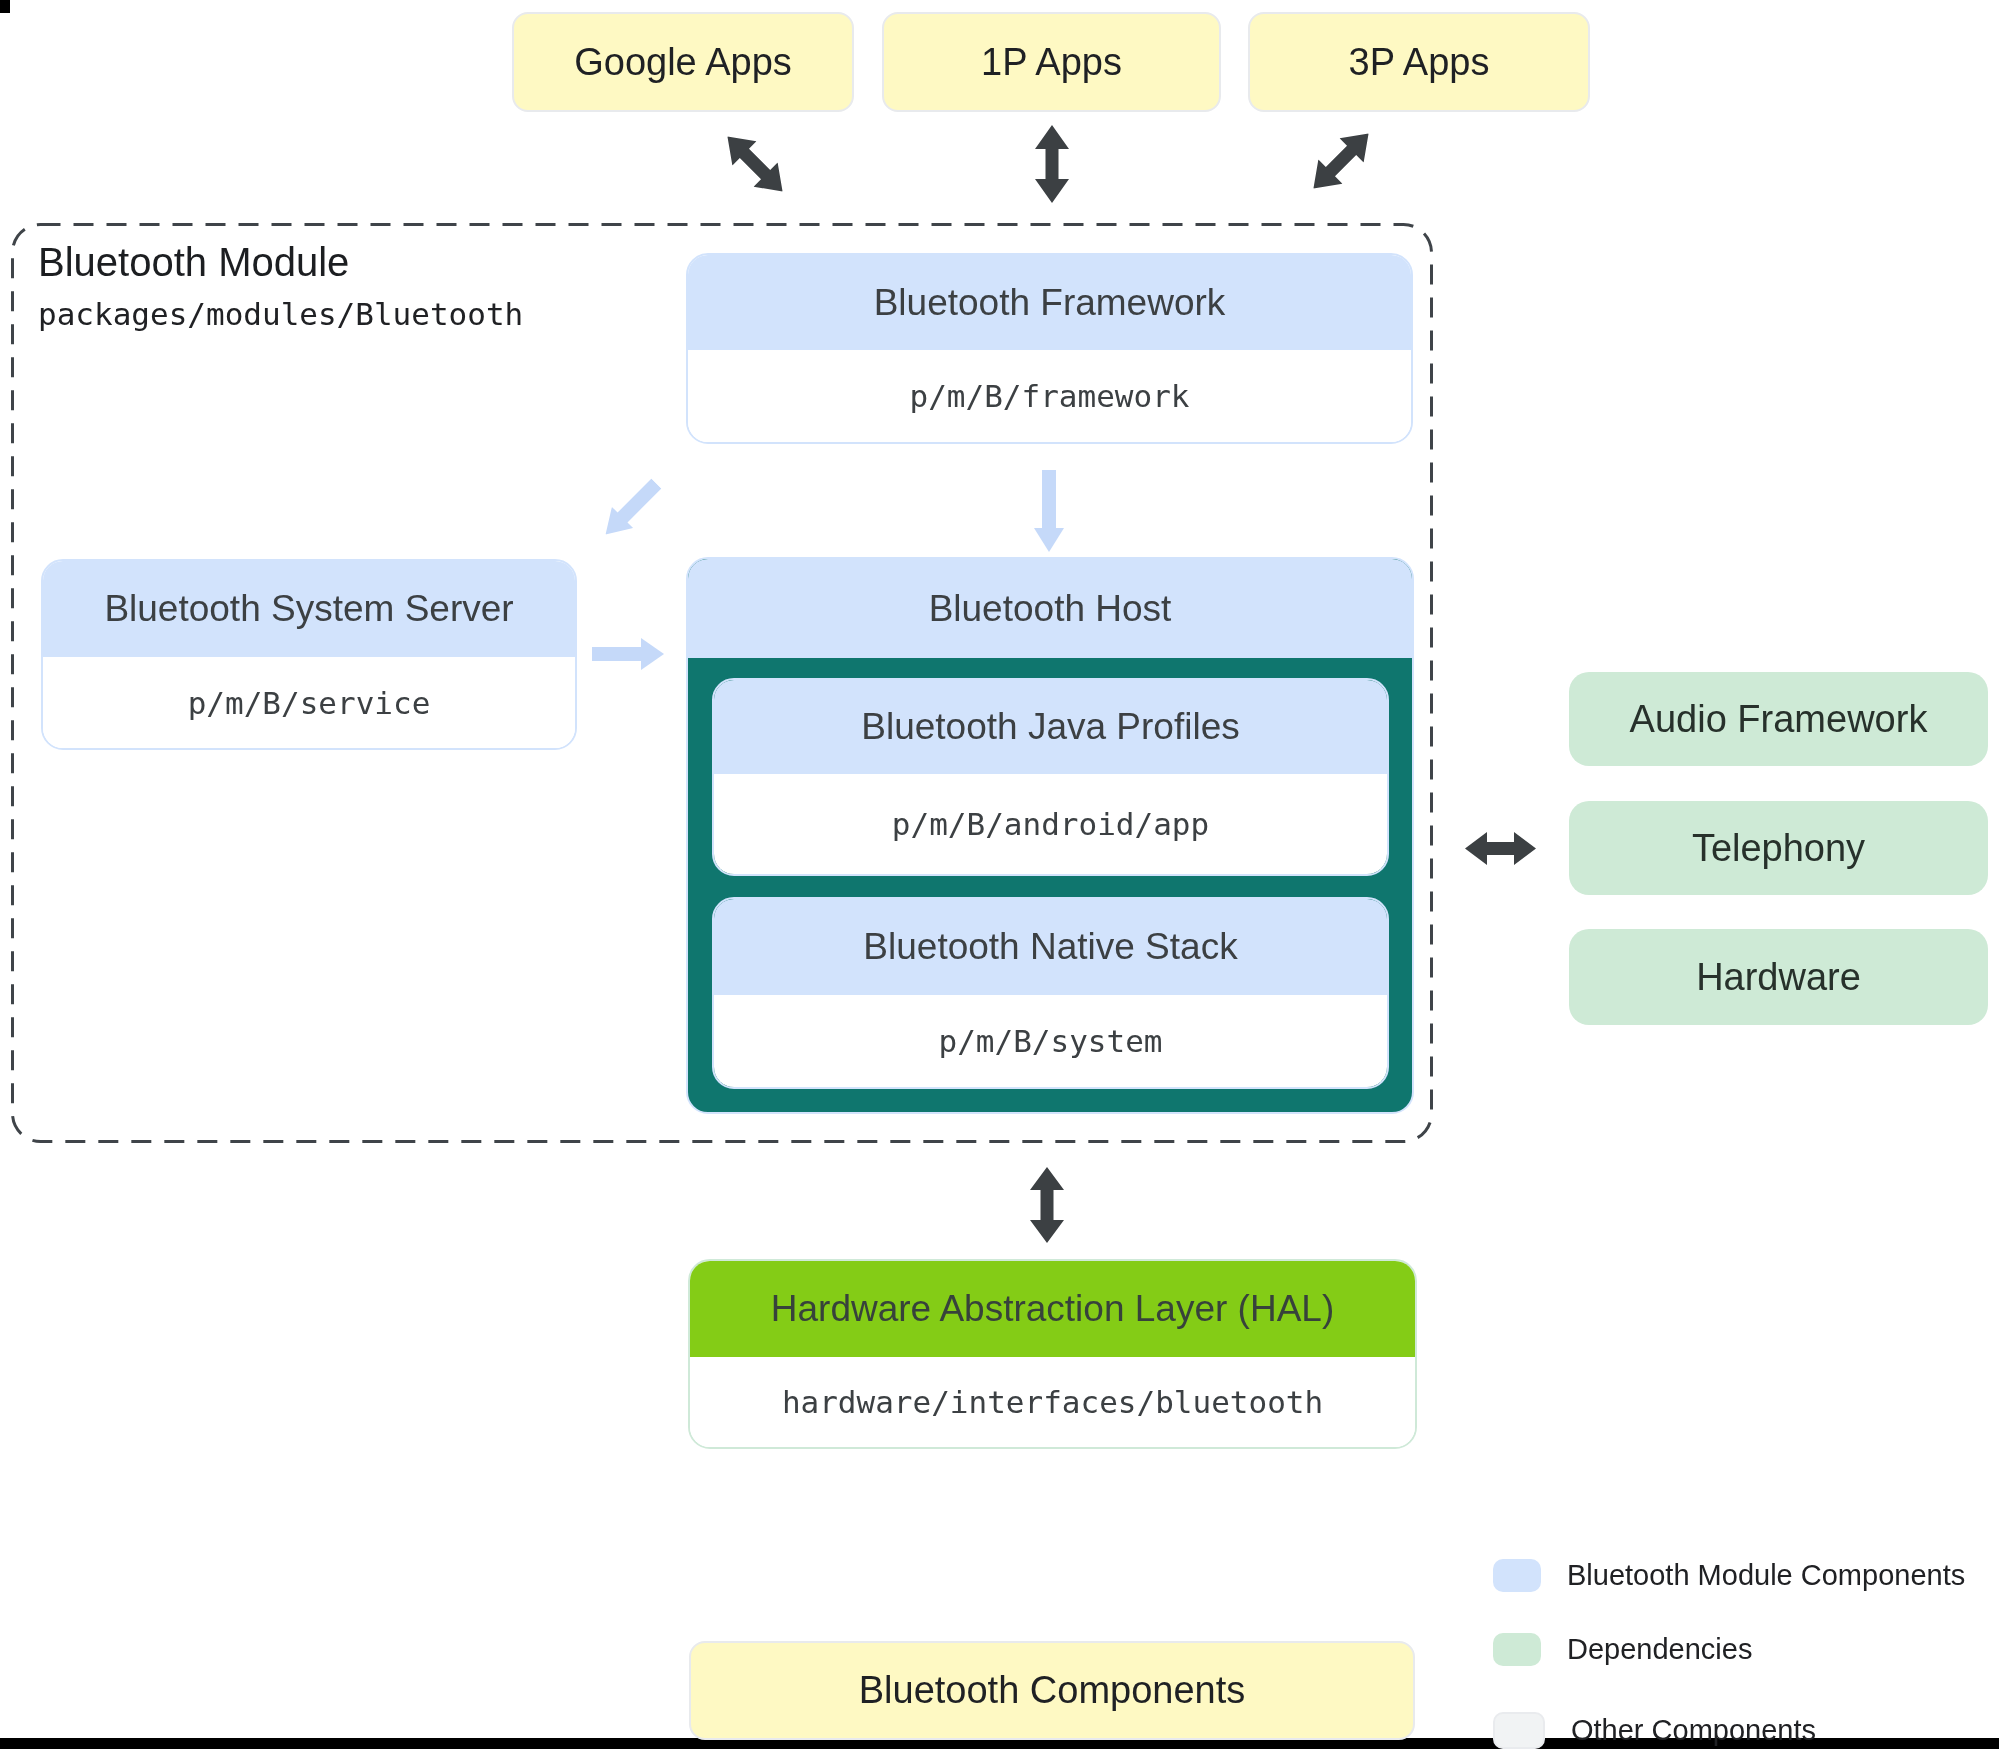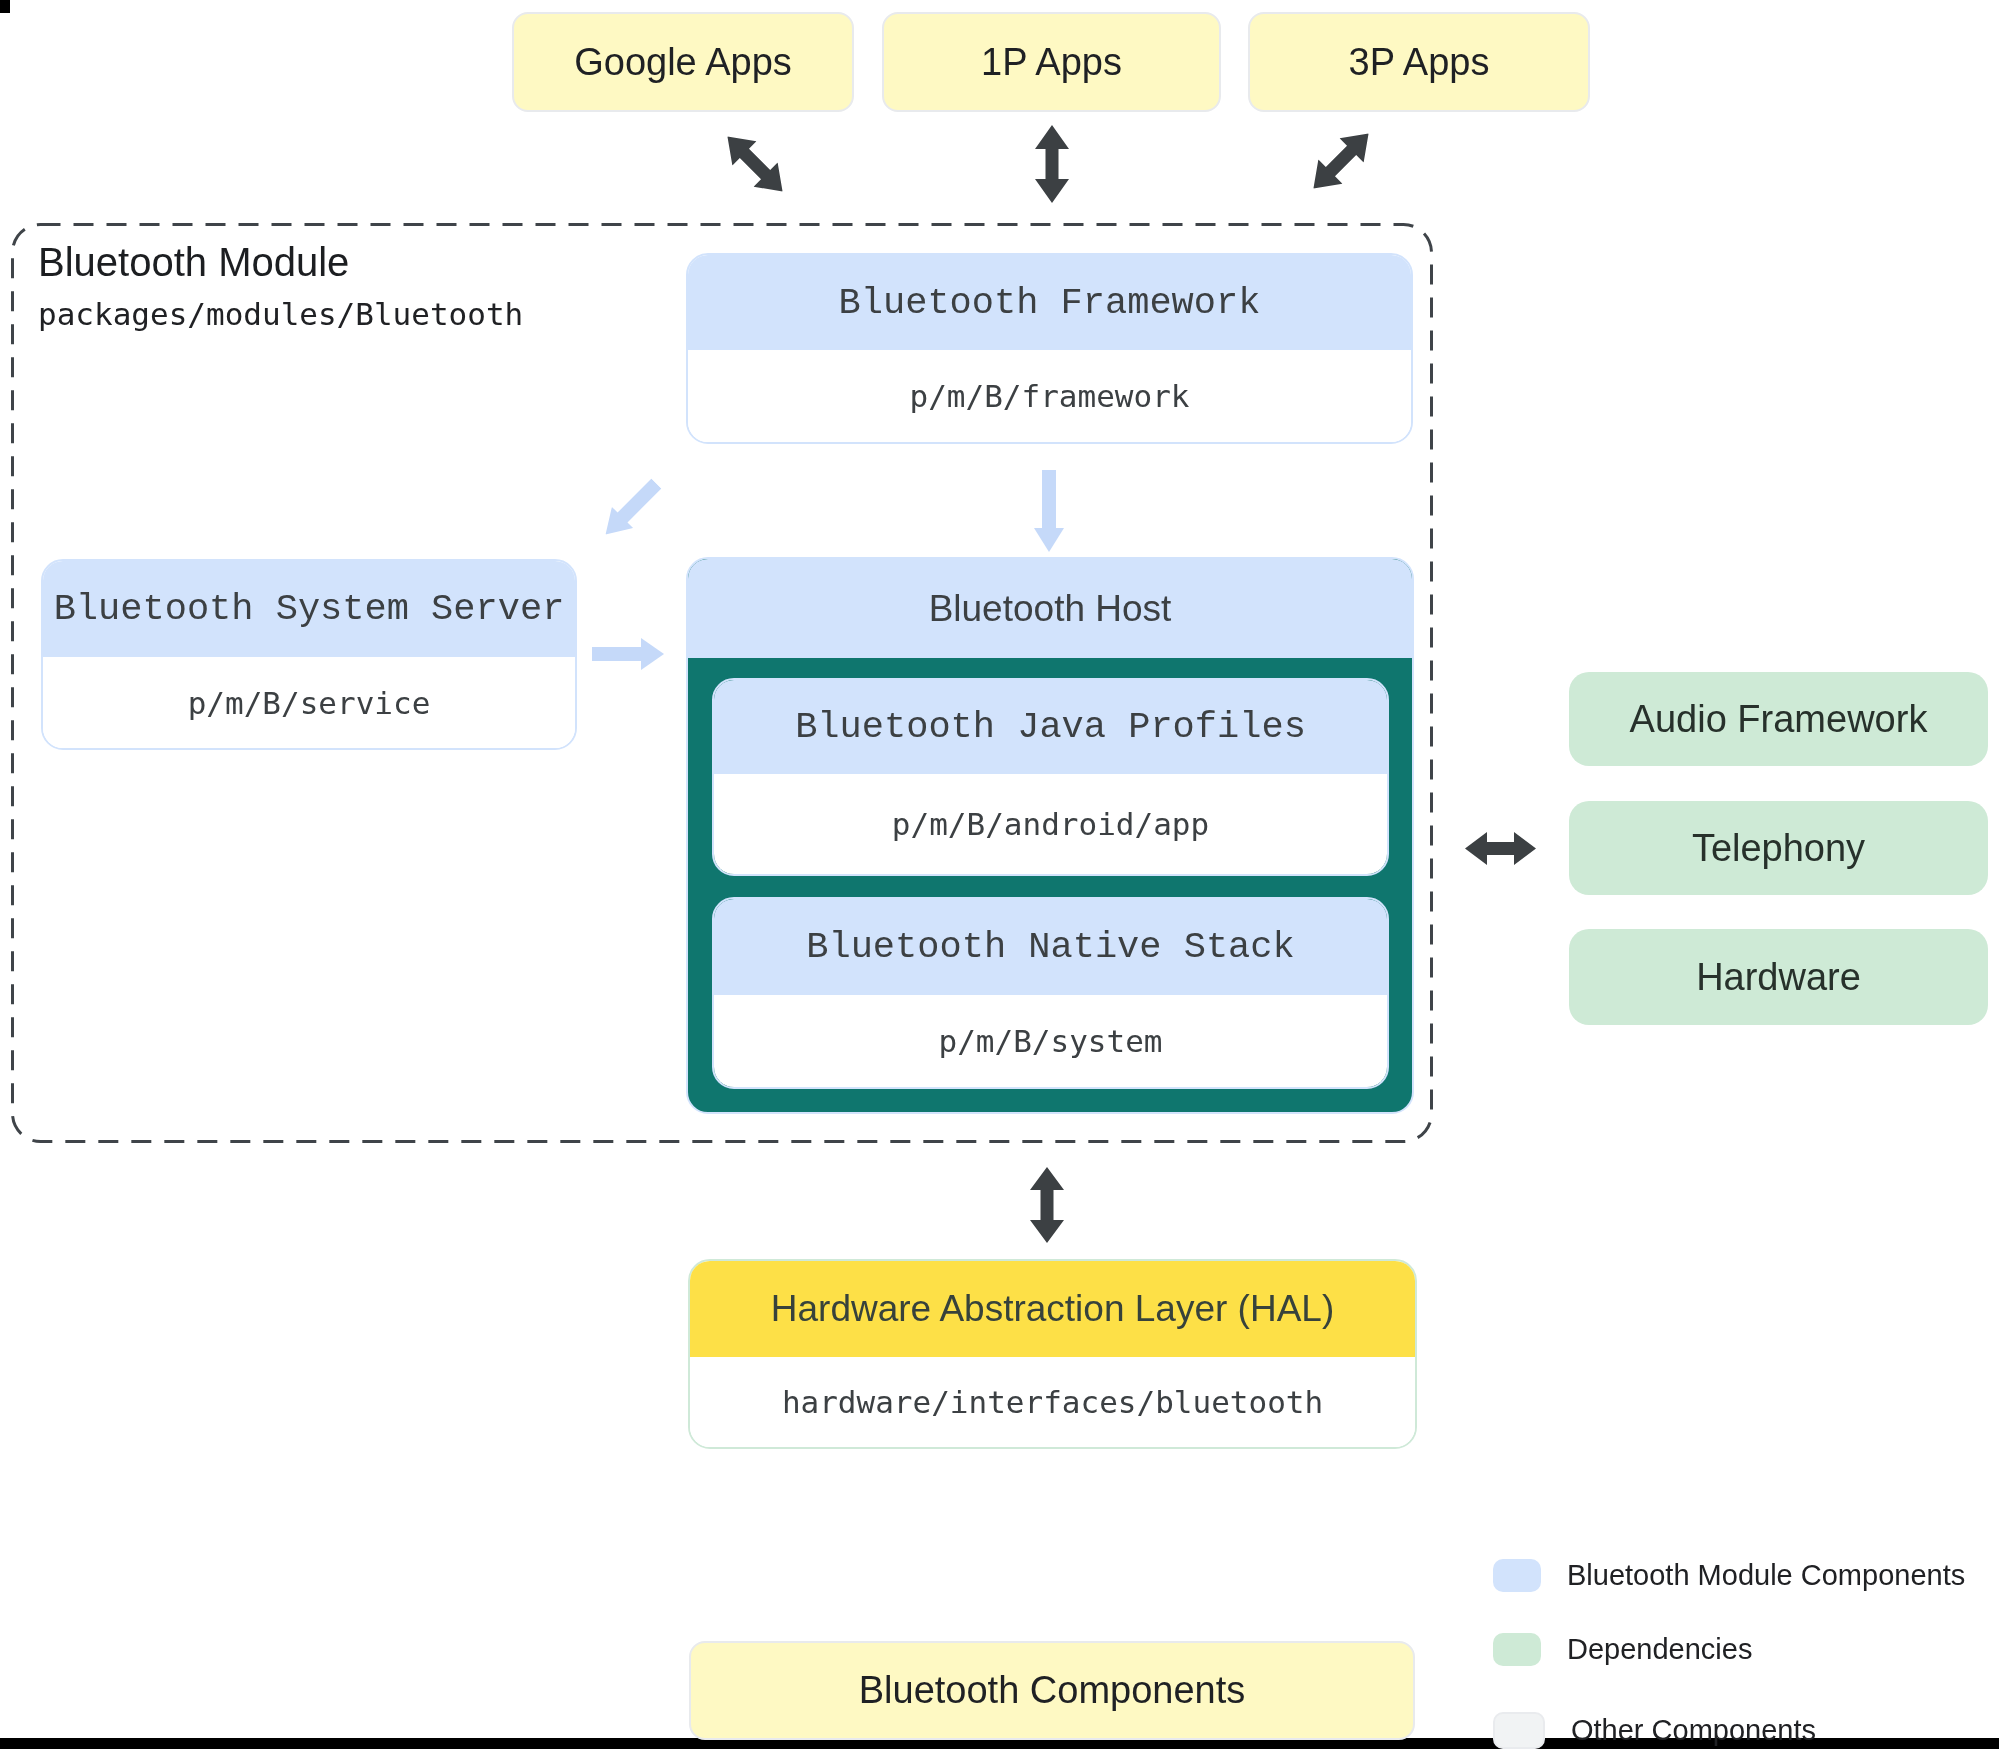--- a/index.html
+++ b/index.html
@@ -18,22 +18,22 @@
   
   .combo{
     position:absolute;border-radius:22px;overflow:hidden;display:flex;flex-direction:column;
   }
   .combo.blue{border:2px solid #d2e3fc;}
   .combo.green{border:2px solid #cfe9d8;}
   .combo .hdr{
     display:flex;align-items:center;justify-content:center;
     font-size:37px;color:#3c4043;
   }
-  .combo.blue .hdr{background:#d2e3fc;font-family:Liberation Mono, monospace;}
-  .combo.green .hdr{background:#fde047;color:#37423b;text-align:right;}
+  .combo.blue .hdr{background:#d2e3fc;}
+  .combo.green .hdr{background:#84cc16;color:#37423b;text-align:right;}
   .combo .bdy{
     flex:1;display:flex;align-items:center;justify-content:center;background:#ffffff;
     font-family:"DejaVu Sans Mono",monospace;font-size:31px;color:#3c4043;
   }
   
   .host{
     position:absolute;border:2px solid #d2e3fc;border-radius:22px;background:#0f766e;overflow:hidden;
   }
   .host .hosthdr{
     display:flex;align-items:center;justify-content:center;background:#d2e3fc;

